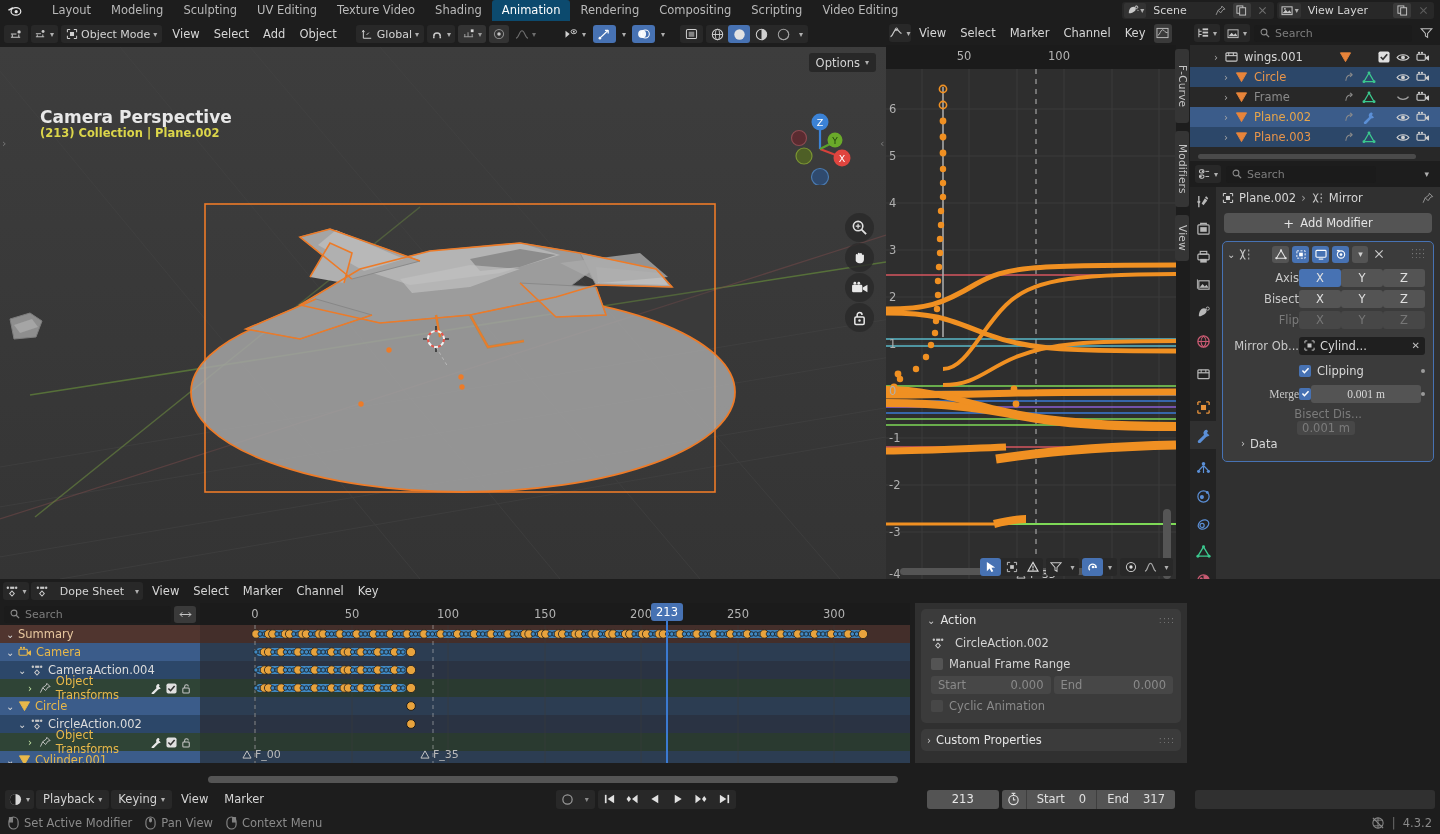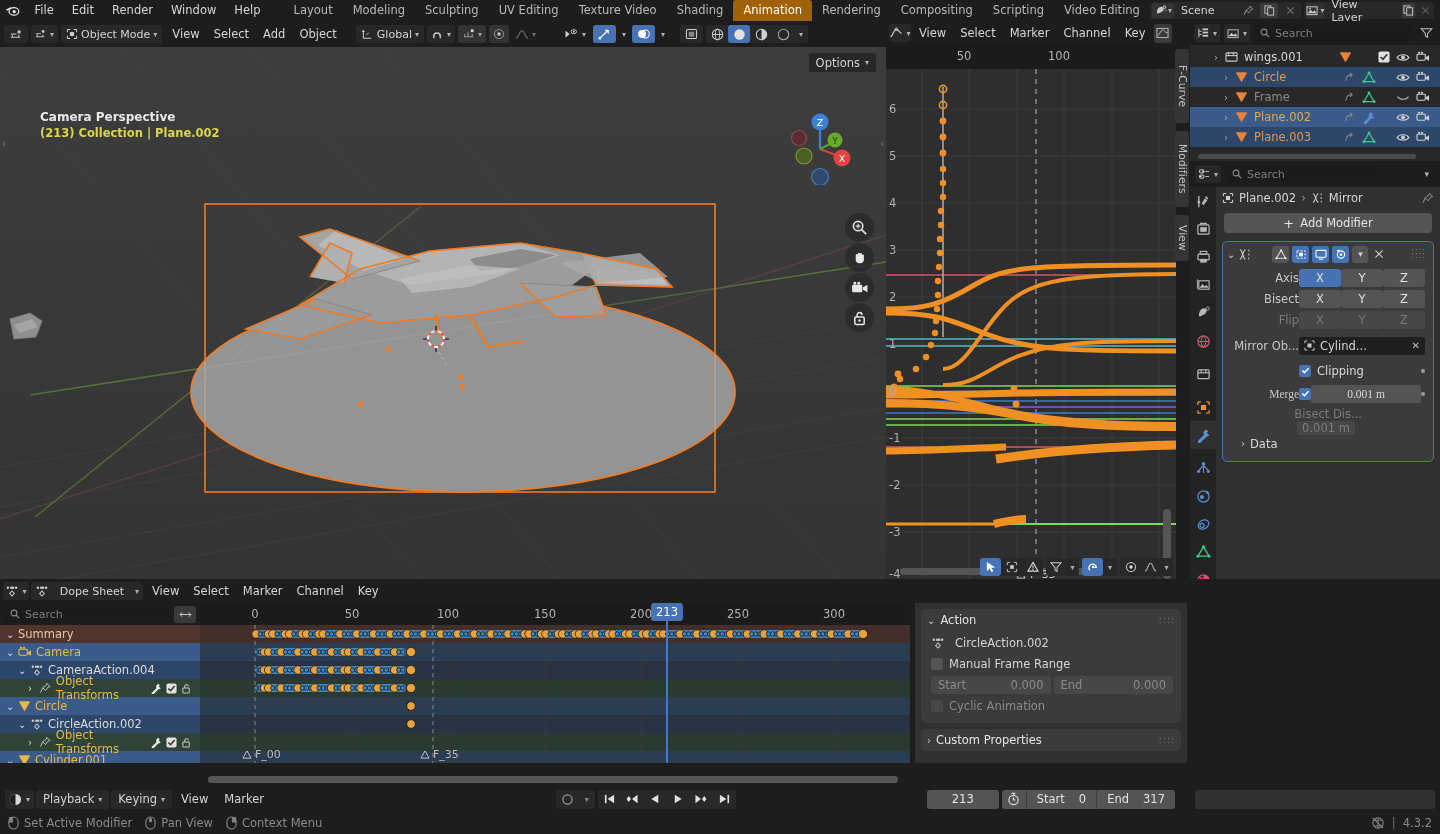--- a/index.html
+++ b/index.html
@@ -21,21 +21,21 @@
   .blender-logo { width:28px; height:21px; display:flex; align-items:center; justify-content:center; }
   .menu-item {
     padding:0 9px; height:21px; line-height:21px; color:#d6d6d6; font-size:11.5px;
     white-space:nowrap; cursor:default;
   }
   .wstabs { display:flex; align-items:center; margin-left:14px; }
   .wstab {
     padding:0 10px; height:21px; line-height:21px; color:#b9b9b9; font-size:11.5px;
     white-space:nowrap; border-radius:3px 3px 0 0;
   }
-  .wstab.active { background:#a16207; color:#fff; }
+  .wstab.active { background:#0c4a6e; color:#fff; }
   .topbar-right { margin-left:auto; display:flex; align-items:center; gap:3px; padding-right:6px; }
   .scene-field {
     display:flex; align-items:center; height:17px; background:#282828; border-radius:3px;
     padding:0 2px; gap:3px;
   }
   .scene-icbtn { width:22px; height:15px; background:#333; border-radius:2px;
     display:flex; align-items:center; justify-content:center; }
   .scene-name { color:#d4d4d4; font-size:11px; padding:0 22px 0 4px; }
   .mini-btn { width:18px; height:15px; background:#3a3a3a; border-radius:2px;
     display:flex; align-items:center; justify-content:center; }
@@ -62,21 +62,21 @@
   .sep { width:6px; }
 
   .vp-canvas { position:absolute; left:0; top:26px; width:886px; height:532px;
     background:linear-gradient(#3c3c3c,#373737); overflow:hidden; }
   .options-btn {
     position:absolute; right:10px; top:6px; background:#282828; border-radius:3px;
     height:19px; padding:0 7px; display:flex; align-items:center; gap:5px;
     color:#d4d4d4; font-size:11.5px;
   }
   .vp-text { position:absolute; left:40px; top:62px; line-height:16px; pointer-events:none;}
-  .vp-text .l1 { color:#e8e8e8; font-size:12px; font-weight:bold; }
+  .vp-text .l1 { color:#e8e8e8; font-size:17px; font-weight:bold; }
   .vp-text .l2 { color:#dcd64a; font-size:11.5px; font-weight:bold; }
   .vp-arrow-l { position:absolute; left:2px; top:90px; color:#777; font-size:11px; }
   .vp-arrow-r { position:absolute; left:880px; top:90px; color:#777; font-size:11px; }
 
   .gizmo { position:absolute; right:28px; top:62px; width:76px; height:76px; }
   .navbtn {
     position:absolute; right:12px; width:29px; height:29px; border-radius:50%;
     background:rgba(42,42,42,.82); display:flex; align-items:center; justify-content:center;
   }
 
@@ -234,27 +234,20 @@
 <div class="app">
 
   <div class="topbar">
     <div class="blender-logo">
       <svg width="15" height="15" viewBox="0 0 16 16">
           <ellipse cx="9.5" cy="9" rx="5.2" ry="4" fill="none" stroke="#e8e8e8" stroke-width="1.3"></ellipse>
           <circle cx="9.8" cy="9.2" r="1.7" fill="#e8e8e8"></circle>
           <path d="M1 7.2 L6 4.2 L6.6 6 L2 8.2 Z" fill="#e8e8e8"></path>
         </svg>
     </div>
-    <div id="topmenus" style="display:flex;">
-        <div class="menu-item">File</div>
-        <div class="menu-item">Edit</div>
-        <div class="menu-item">Render</div>
-        <div class="menu-item">Window</div>
-        <div class="menu-item">Help</div>
-      </div>
     <div class="wstabs" id="wstabs">
         <div class="wstab">Layout</div>
         <div class="wstab">Modeling</div>
         <div class="wstab">Sculpting</div>
         <div class="wstab">UV Editing</div>
         <div class="wstab">Texture Video</div>
         <div class="wstab">Shading</div>
         <div class="wstab active">Animation</div>
         <div class="wstab">Rendering</div>
         <div class="wstab">Compositing</div>

